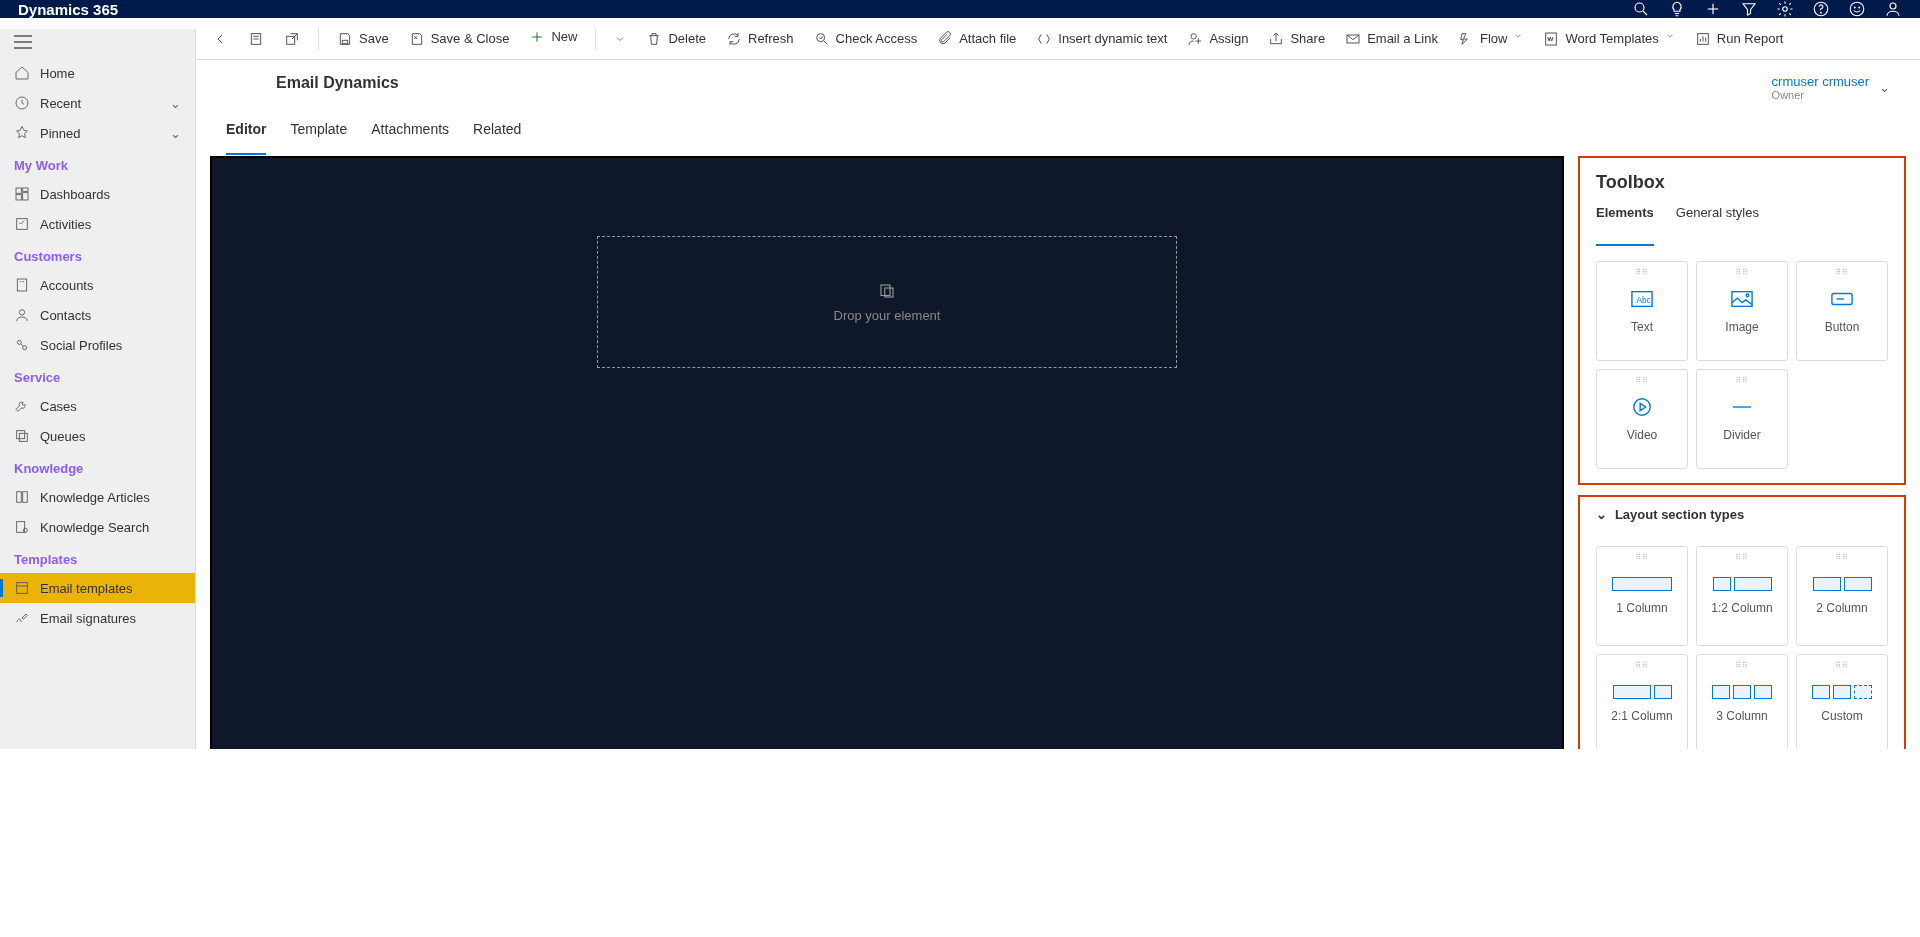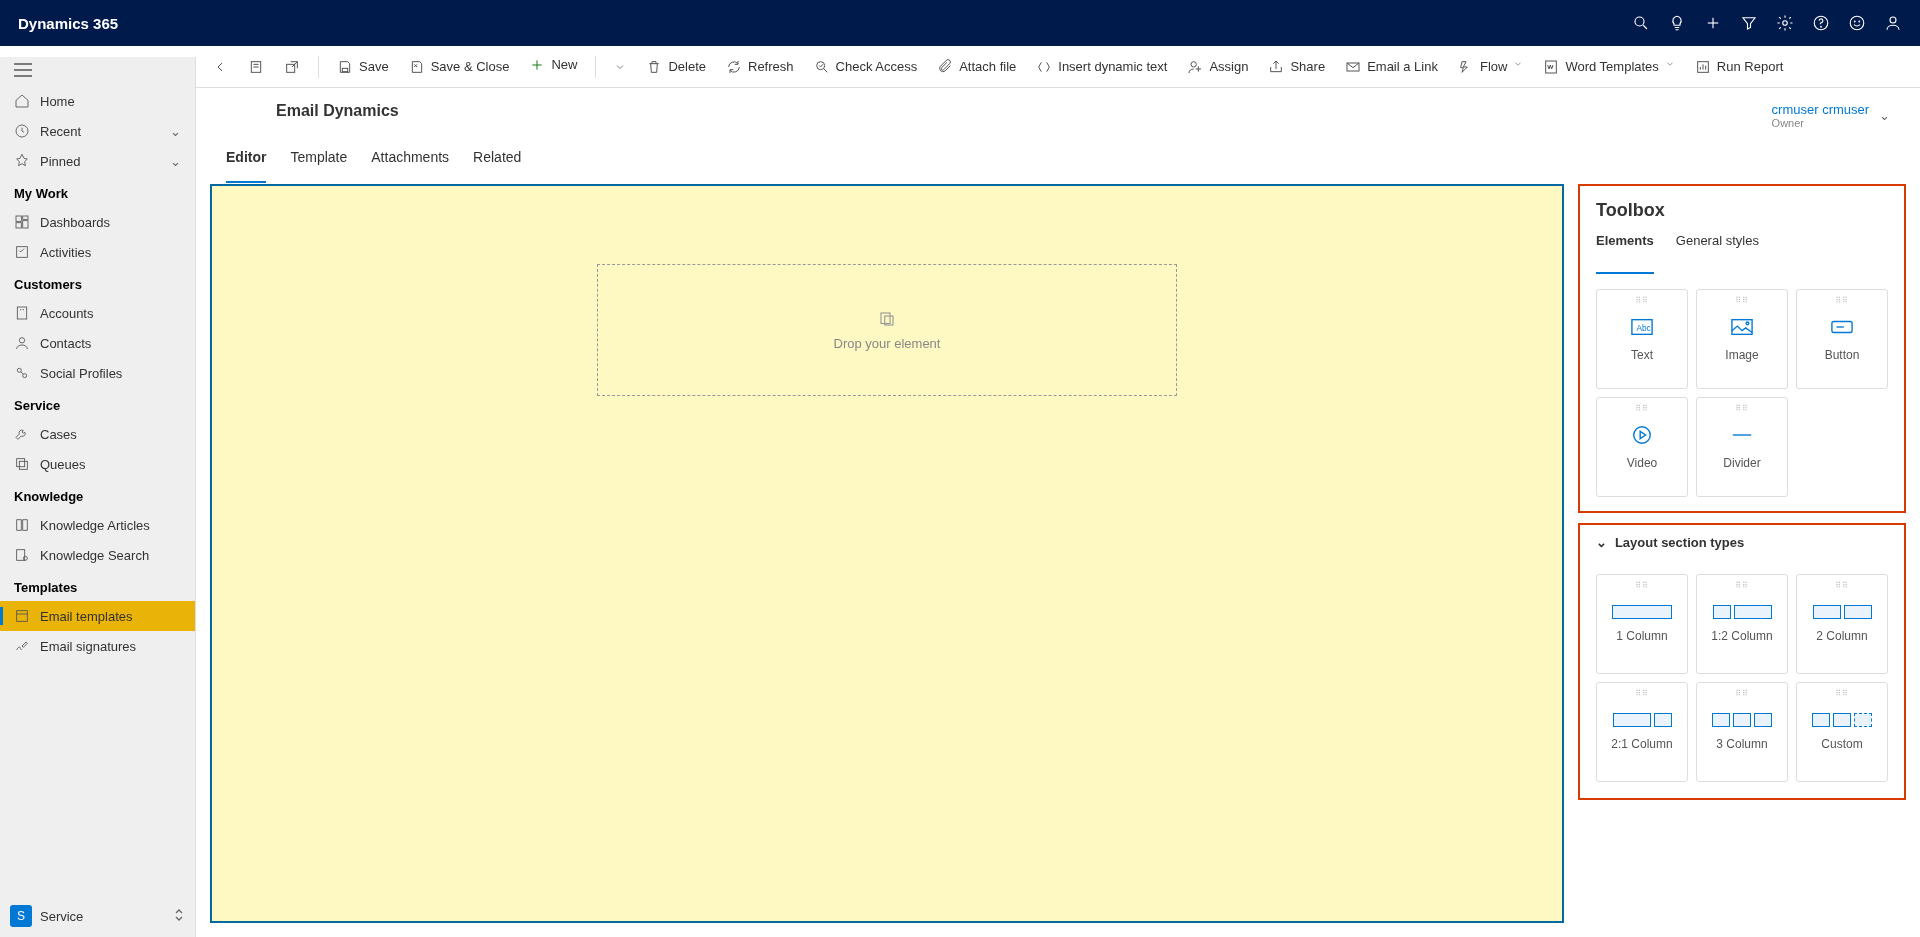--- a/index.html
+++ b/index.html
@@ -1,27 +1,27 @@
 <!DOCTYPE html>
 <html><head>
 <meta charset="utf-8">
 <style>
 * { box-sizing: border-box; margin: 0; padding: 0; }
 body { font-family: "Segoe UI", Arial, sans-serif; font-size: 13px; color: #333; background: #fff; overflow: hidden; }
-.root { display: flex; flex-direction: column; height: 937px; width: 1920px; }
+.root { display: flex; flex-direction: column; height: 749px; width: 1920px; }
 .topbar { background: #001a4c; color: #fff; height: 46px; display: flex; align-items: center; justify-content: space-between; padding: 0 10px; }
 .topbar-left { display: flex; align-items: center; gap: 12px; padding-left: 8px; }
 .brand { font-size: 15px; font-weight: 600; }
 .topbar-right { display: flex; align-items: center; gap: 18px; padding-right: 8px; }
 .topbar-icon { width: 18px; height: 18px; display: inline-flex; align-items: center; justify-content: center; cursor: pointer; color: #fff; }
 .topbar-icon svg { stroke: #fff; fill: none; stroke-width: 1.5; }
 .body { flex: 1; display: flex; }
 .sidebar { width: 196px; background: #efefef; border-right: 1px solid #ddd; display: flex; flex-direction: column; margin-top: 11px; }
 .burger { padding: 6px 14px; cursor: pointer; }
-.nav-group-label { font-size: 13px; font-weight: 600; color: #000000; padding: 10px 16px 6px 14px; }
+.nav-group-label { font-size: 13px; font-weight: 600; color: #8b5cf6; padding: 10px 16px 6px 14px; }
 .nav-item { display: flex; align-items: center; gap: 10px; padding: 7px 14px; cursor: pointer; color: #333; position: relative; }
 .nav-item.selected { background: #eab308; }
 .nav-item.selected::before { content:""; position:absolute; left:0; top:6px; bottom:6px; width:3px; background:#0078d4; }
 .nav-item .chev { margin-left: auto; color: #666; }
 .nav-icon { width: 16px; height: 16px; display: inline-flex; align-items:center; justify-content:center; color:#666; }
 .nav-icon svg { stroke:#555; fill:none; stroke-width:1.3; }
 .sidebar-footer { margin-top: auto; padding:10px 10px; display:flex; align-items:center; gap:8px; }
 .app-tile { width:22px; height:22px; background:#0078d4; color:#fff; display:flex; align-items:center; justify-content:center; font-size:12px; border-radius:3px; }
 .updown { margin-left:auto; color:#666; }
 .main { flex:1; display:flex; flex-direction:column; }
@@ -35,21 +35,21 @@
 .owner-block { text-align:left; display:flex; align-items:center; gap:10px; }
 .owner-name { color:#0078d4; font-size:13px; cursor:pointer; }
 .owner-label { font-size:11px; color:#888; }
 .tabs { display:flex; gap:24px; padding: 20px 30px 0 30px; border-bottom:1px solid transparent; }
 .tab { padding-bottom:16px; cursor:pointer; color:#333; font-size:14px; }
 .tab.active { border-bottom: 2px solid #0078d4; font-weight:600; }
 .editor-toolbar { display:flex; justify-content:flex-end; align-items:center; gap:14px; padding: 14px 30px 8px 30px; }
 .et-btn { color:#0078d4; cursor:pointer; display:flex; align-items:center; gap:4px; font-size:13px; }
 .et-sep { width:1px; height:18px; background:#ccc; }
 .canvas-row { flex:1; display:flex; gap:14px; padding: 0 14px 14px 14px; }
-.canvas { flex:1; border:2px solid #0369a1; position:relative; background:#fef9c3; }
+.canvas { flex:1; border:2px solid #000000; position:relative; background:#0f172a; }
 .dropzone { position:absolute; left:50%; top:78px; transform:translateX(-50%); width:580px; height:132px; border:1.5px dashed #999; display:flex; flex-direction:column; align-items:center; justify-content:center; gap:8px; color:#888; }
 .dropzone svg { stroke:#999; fill:none; }
 .sidepanel { width:328px; display:flex; flex-direction:column; gap:10px; }
 .toolbox { border:2px solid #d83b01; padding: 14px 16px; }
 .toolbox-title { font-size:18px; font-weight:600; padding-bottom:12px; }
 .toolbox-tabs { display:flex; gap:22px; border-bottom:1px solid transparent; padding-bottom:0; }
 .toolbox-tab { padding-bottom:24px; font-size:13px; cursor:pointer; }
 .toolbox-tab.active { border-bottom:2px solid #0078d4; font-weight:600; }
 .tool-grid { display:grid; grid-template-columns: repeat(3, 1fr); gap:8px; padding-top:14px; }
 .tool-item { border:1px solid #ddd; border-radius:3px; height:100px; display:flex; flex-direction:column; align-items:center; justify-content:center; gap:10px; cursor:grab; position:relative; }

